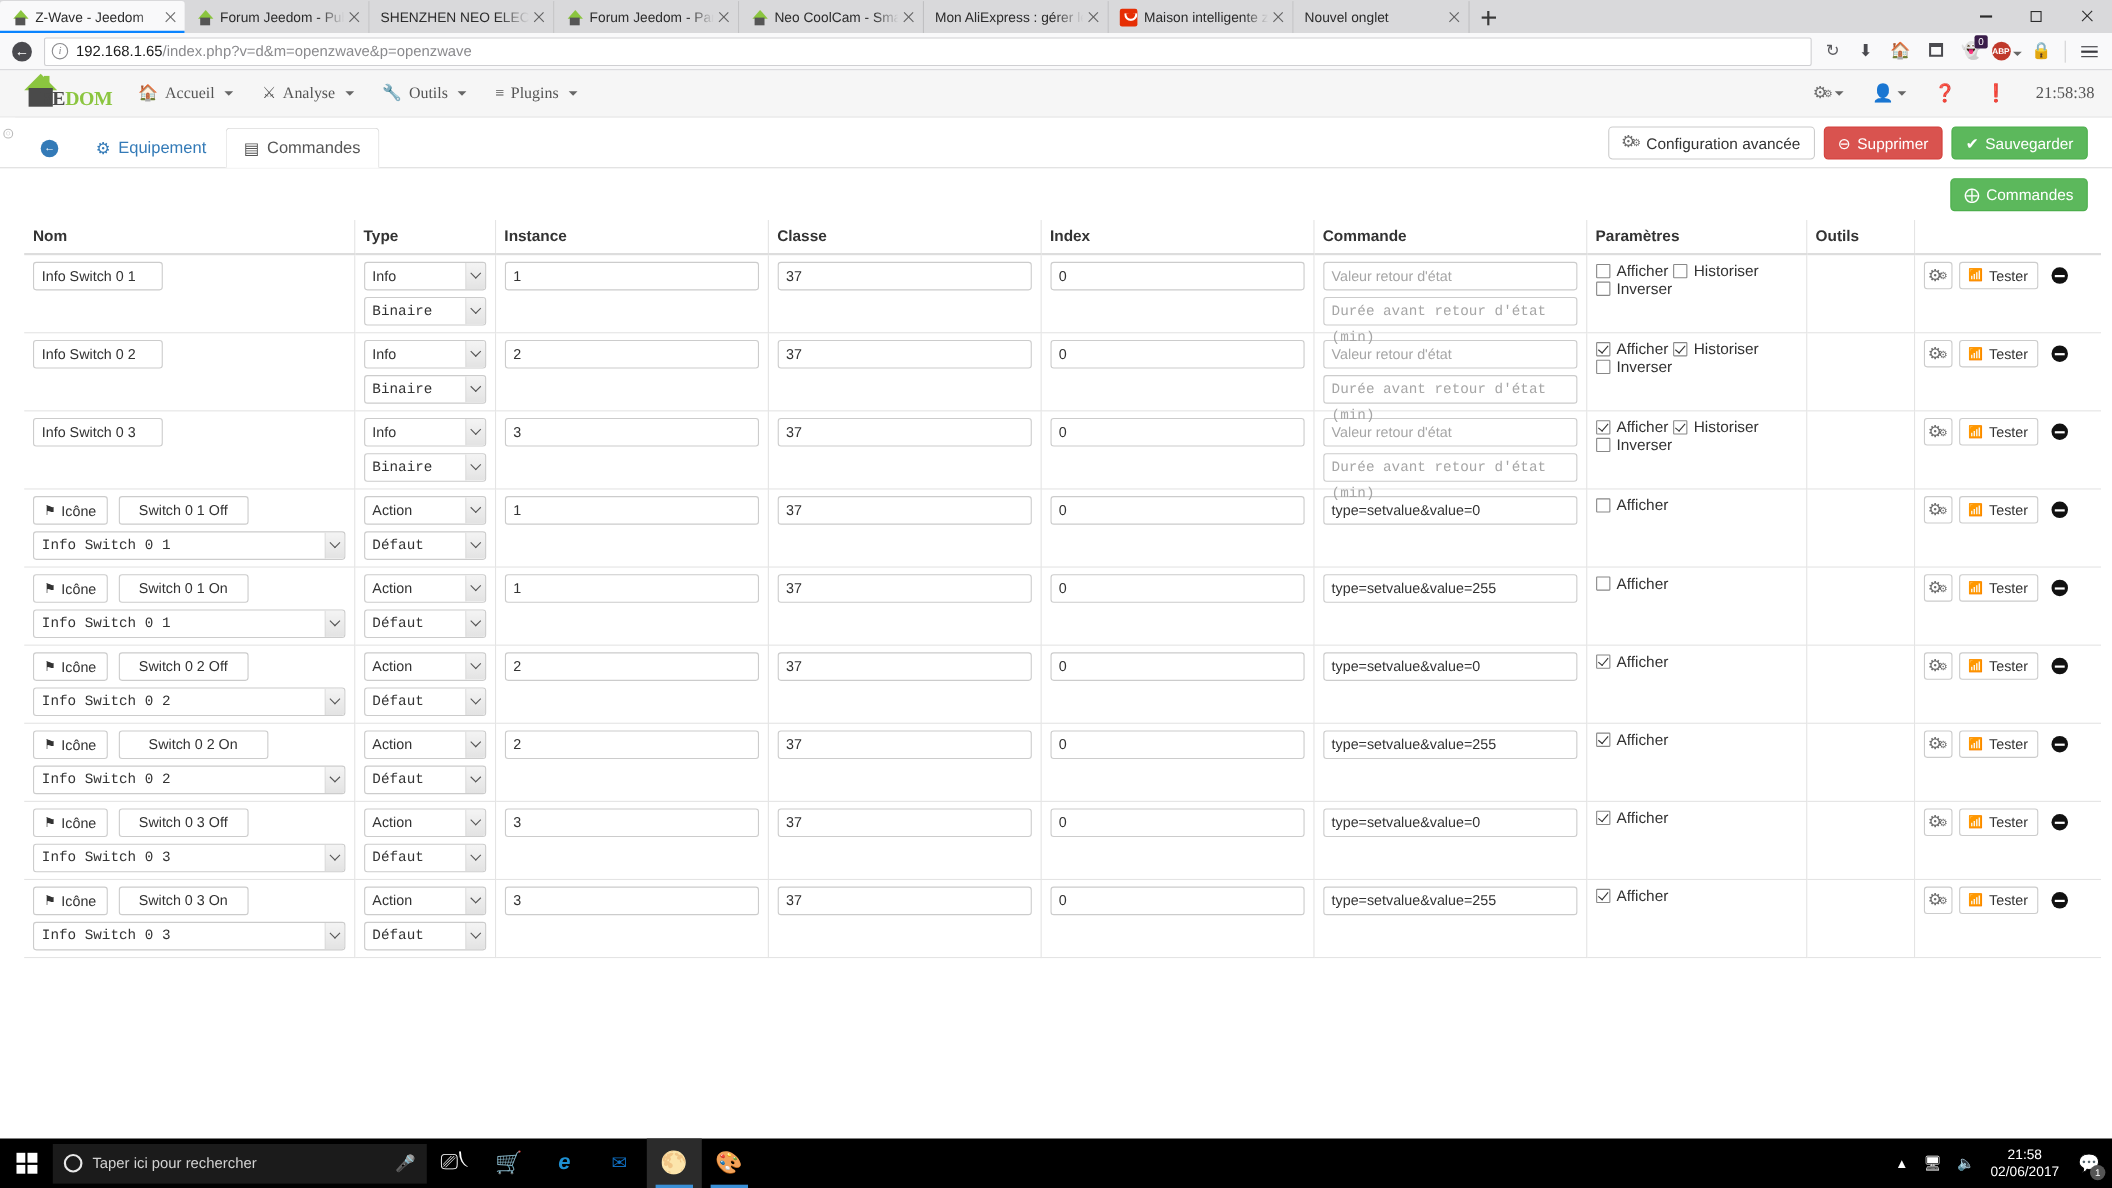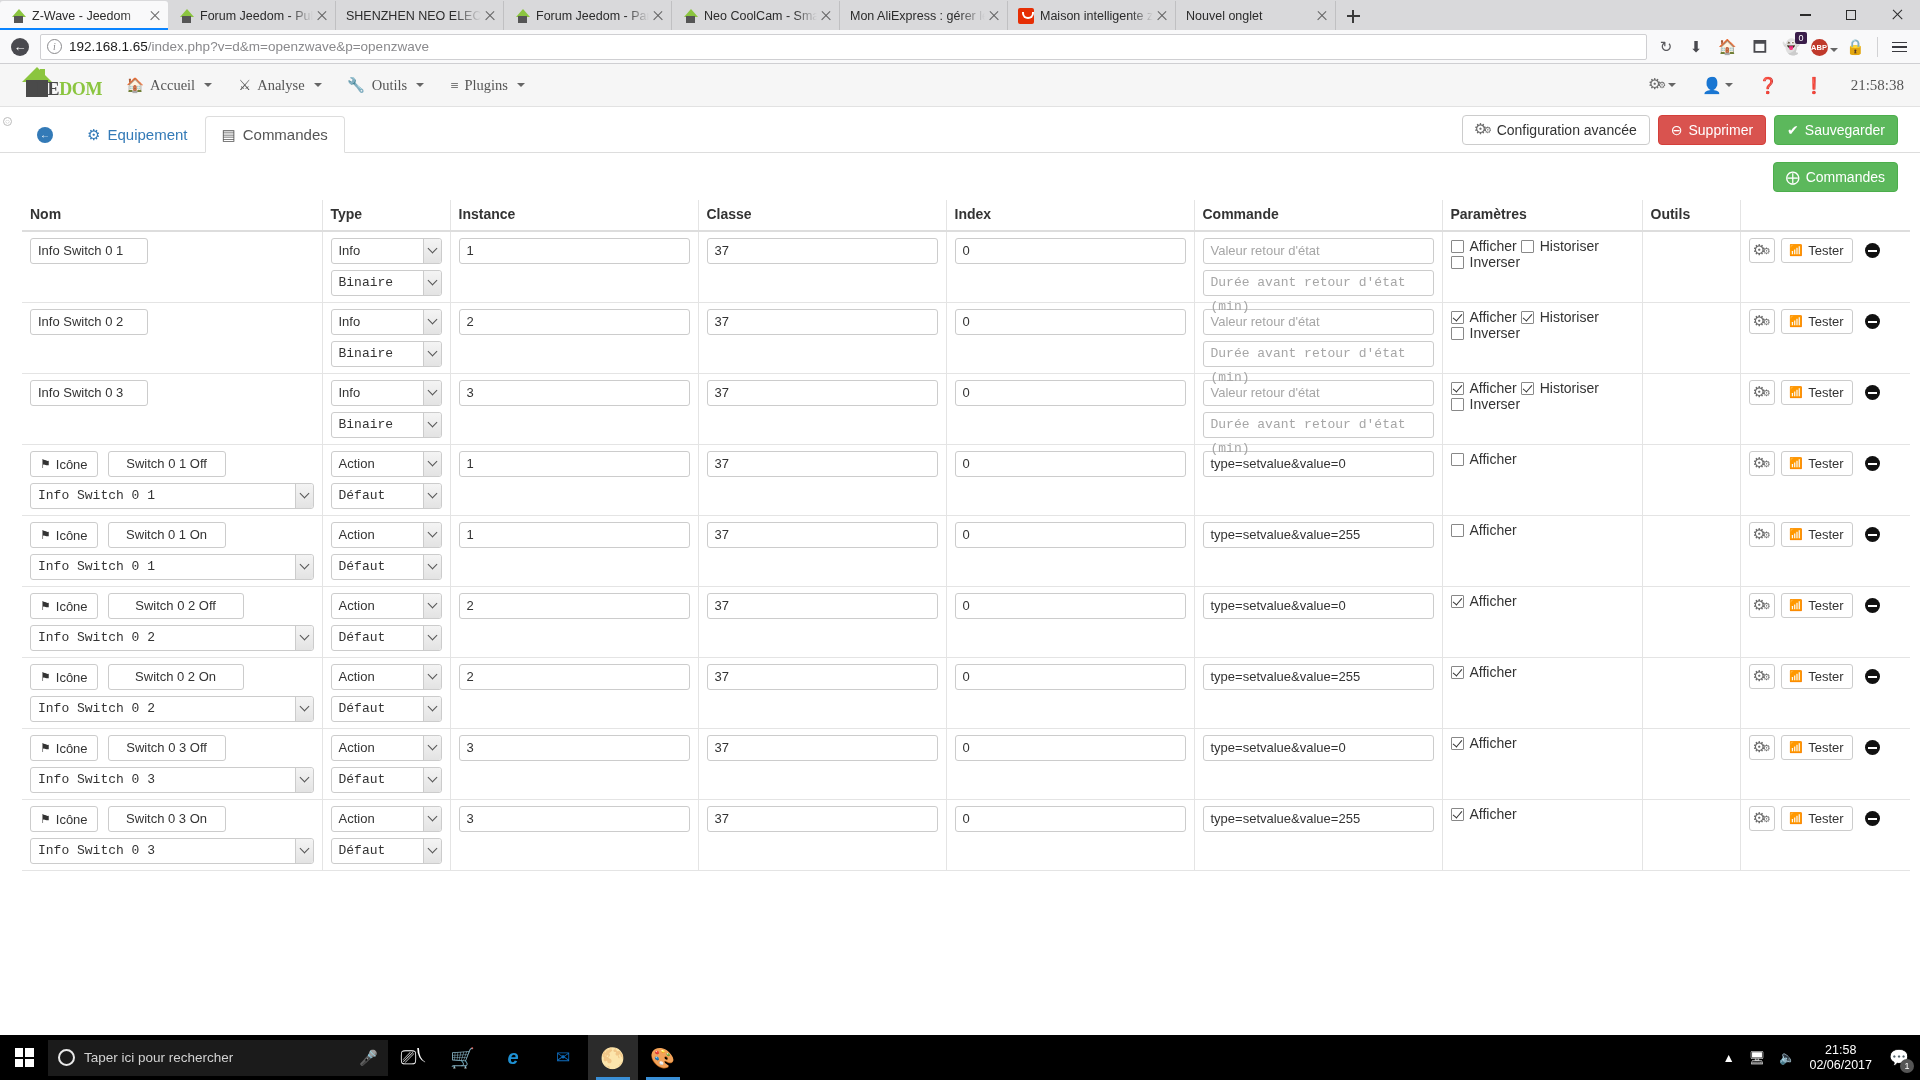--- a/index.html
+++ b/index.html
@@ -752,21 +752,21 @@
           </td>
         </tr>
 
         <tr>
           <td>
             <div class="flexrow">
               <span class="btn-icone">
                   <span class="flag">⚑</span>
                   <span>Icône</span>
                 </span>
-              <div class="inp" style="width:136px;text-align:center">Switch 0 2 Off</div>
+              <div class="inp" style="width:118px;text-align:center">Switch 0 2 Off</div>
             </div>
             <div class="sel mt6"><span>Info Switch 0 2</span><span class="arrowbox"></span></div>
           </td>
           <td>
             <div class="sel"><span>Action</span><span class="arrowbox"></span></div>
             <div class="sel mt6"><span>Défaut</span><span class="arrowbox"></span></div>
           </td>
           <td>
             <div class="inp">2</div>
           </td>

